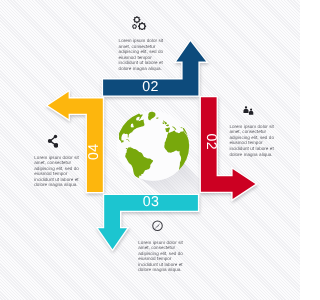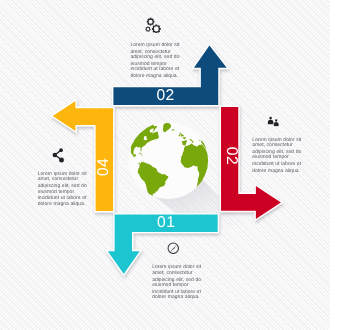--- a/index.html
+++ b/index.html
@@ -52,21 +52,21 @@
     <g filter="url(#sh)" stroke="#ffffff" stroke-width="2.6" stroke-linejoin="miter" paint-order="stroke fill">
       <path fill="#0d4b7c" d="M103.1 79.4 L182.6 79.4 L182.6 61.6 L176.3 61.6 L190.4 41.3 L206.1 61.6 L198.4 61.6 L198.4 95.5 L103.1 95.5 Z"></path>
       <path fill="#cc0022" d="M200.9 97.3 L216.6 97.3 L216.6 176.3 L232.6 176.3 L232.6 169.1 L255.4 184 L232.6 199 L232.6 191.7 L200.9 191.7 Z"></path>
       <path fill="#1cc5d0" d="M104.2 195.1 L197.9 195.1 L197.9 210.8 L120 210.8 L120 228.3 L127 228.3 L112.5 249.2 L98 228.3 L104.2 228.3 Z"></path>
       <path fill="#fdb60d" d="M86.9 191.9 L86.9 113.7 L68.6 113.7 L68.6 119 L47.8 105.4 L68.6 91.8 L68.6 98.4 L102.8 98.4 L102.8 191.9 Z"></path>
     </g>
   </svg>
 
   <div class="num" style="left:102.2px;top:78.6px;width:96.7px;height:17.6px;line-height:17.6px;text-align:center;font-size:14.2px;">02</div>
   <div class="num" style="left:194.3px;top:133.3px;width:32px;height:17.6px;line-height:17.6px;text-align:center;font-size:14.2px;transform:rotate(90deg);">02</div>
-  <div class="num" style="left:103px;top:194px;width:96.1px;height:17.8px;line-height:17.8px;text-align:center;font-size:14.2px;">01</div>
+  <div class="num" style="left:103px;top:194px;width:96.1px;height:17.8px;line-height:17.8px;text-align:center;font-size:14.2px;">03</div>
   <div class="num" style="left:79.2px;top:143.2px;width:32px;height:17.6px;line-height:17.6px;text-align:center;font-size:14.2px;transform:rotate(-90deg);">04</div>
 
   <div class="para" style="left:118.6px;top:38.2px;width:45.6px;">Lorem ipsum dolor sit amet, consectetur adipiscing elit, sed do eiusmod tempor incididunt ut labore et dolore magna aliqua.</div>
   <div class="para" style="left:229.4px;top:123.8px;width:45.6px;">Lorem ipsum dolor sit amet, consectetur adipiscing elit, sed do eiusmod tempor incididunt ut labore et dolore magna aliqua.</div>
   <div class="para" style="left:138.3px;top:239.5px;width:45.6px;">Lorem ipsum dolor sit amet, consectetur adipiscing elit, sed do eiusmod tempor incididunt ut labore et dolore magna aliqua.</div>
   <div class="para" style="left:34.3px;top:154.5px;width:45.6px;">Lorem ipsum dolor sit amet, consectetur adipiscing elit, sed do eiusmod tempor incididunt ut labore et dolore magna aliqua.</div>
 
   <svg class="ico" style="left:127px;top:10px;" width="21" height="20" viewBox="0 0 105 100">
     <g fill="#232329" fill-rule="evenodd">
       <path d="M45.6,34.3 L46.3,31.0 L52.7,31.0 L53.4,34.3 L56.8,35.7 L59.6,33.9 L64.1,38.4 L62.3,41.2 L63.7,44.6 L67.0,45.3 L67.0,51.7 L63.7,52.4 L62.3,55.8 L64.1,58.6 L59.6,63.1 L56.8,61.3 L53.4,62.7 L52.7,66.0 L46.3,66.0 L45.6,62.7 L42.2,61.3 L39.4,63.1 L34.9,58.6 L36.7,55.8 L35.3,52.4 L32.0,51.7 L32.0,45.3 L35.3,44.6 L36.7,41.2 L34.9,38.4 L39.4,33.9 L42.2,35.7ZM58.8,48.5A9.2,9.2 0 1 0 40.3,48.5A9.2,9.2 0 1 0 58.8,48.5Z"></path>

